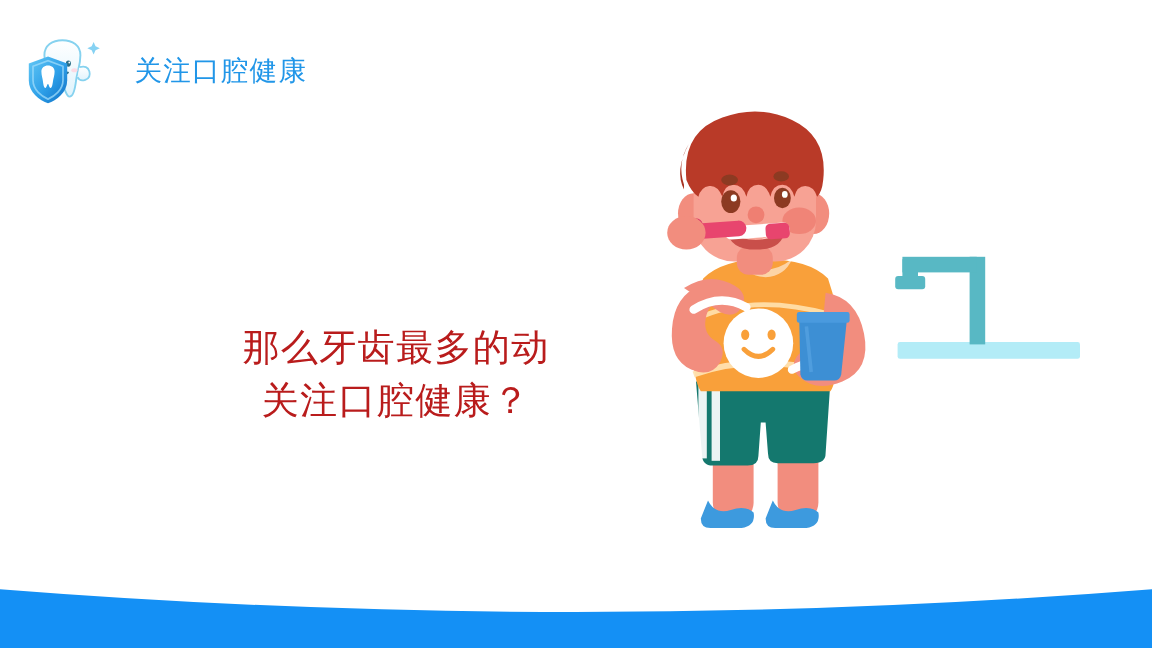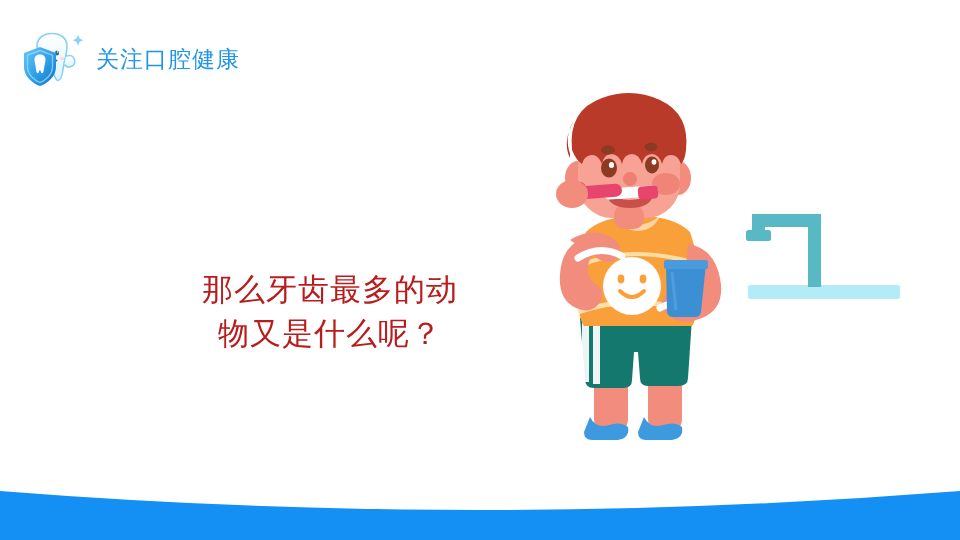--- a/index.html
+++ b/index.html
@@ -120,26 +120,26 @@
         <path d="M11.5 27.2 L24 22.5 L36.5 27.2 L36.5 38.8 C36.5 47 29 52.4 24 54.6
                  C19 52.4 11.5 47 11.5 38.8 Z" fill="none" stroke="#9fdcfb" stroke-width="1.4" opacity="0.75"></path>
 
         <path d="M18.5 31.5 c0 -3.2 2.4 -5 5.5 -5 c3.1 0 5.5 1.8 5.5 5
                  c0 3.6 -1 5.2 -1.4 8.4 c-0.3 2.6 -0.9 5.4 -2 5.4
                  c-1.2 0 -1.4 -3.2 -2.1 -3.2 c-0.9 0 -1 3.2 -2.2 3.2
                  c-1.1 0 -1.7 -2.8 -2 -5.4 C19.5 36.7 18.5 35.1 18.5 31.5 z" fill="#ffffff"></path>
       </svg>
     </span>
 
-    <span id="brand-title" style="color: rgb(33, 150, 232);">关注口腔健康</span>
+    <span id="brand-title" style="color: rgb(33, 150, 232); margin-left: 16px;">关注口腔健康</span>
   </div>
 
   <div id="headline" style="color: #b91c1c;">
     <span class="hl-line">那么牙齿最多的动</span>
-    <span class="hl-line">物又是什么呢？</span>
+    <span class="hl-line">关注口腔健康？</span>
   </div>
 
   <div id="illustration">
     <svg viewBox="0 0 380 380" width="380" height="380" xmlns="http://www.w3.org/2000/svg">
 
       <rect x="228" y="205" width="152" height="14" rx="2" fill="#b3ecf7"></rect>
 
       <g>
         <rect x="288" y="134" width="13" height="73" fill="#58b8c4"></rect>
         <rect x="232" y="134" width="62" height="13" fill="#58b8c4"></rect>

